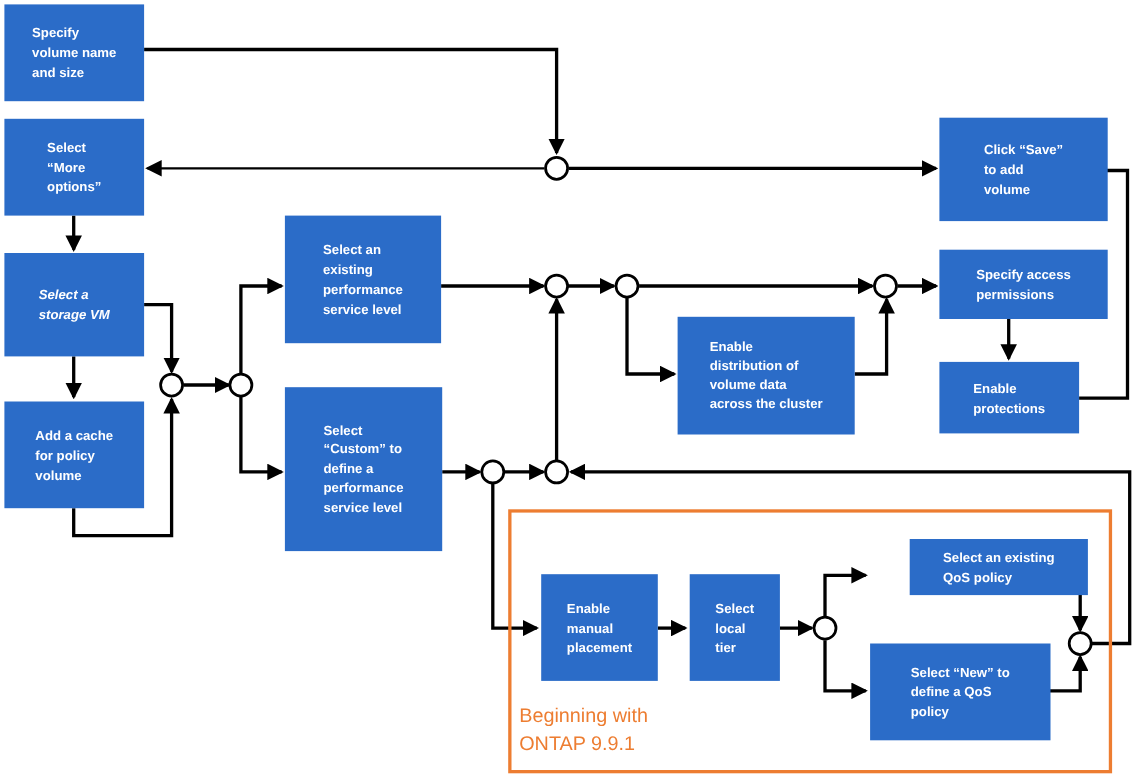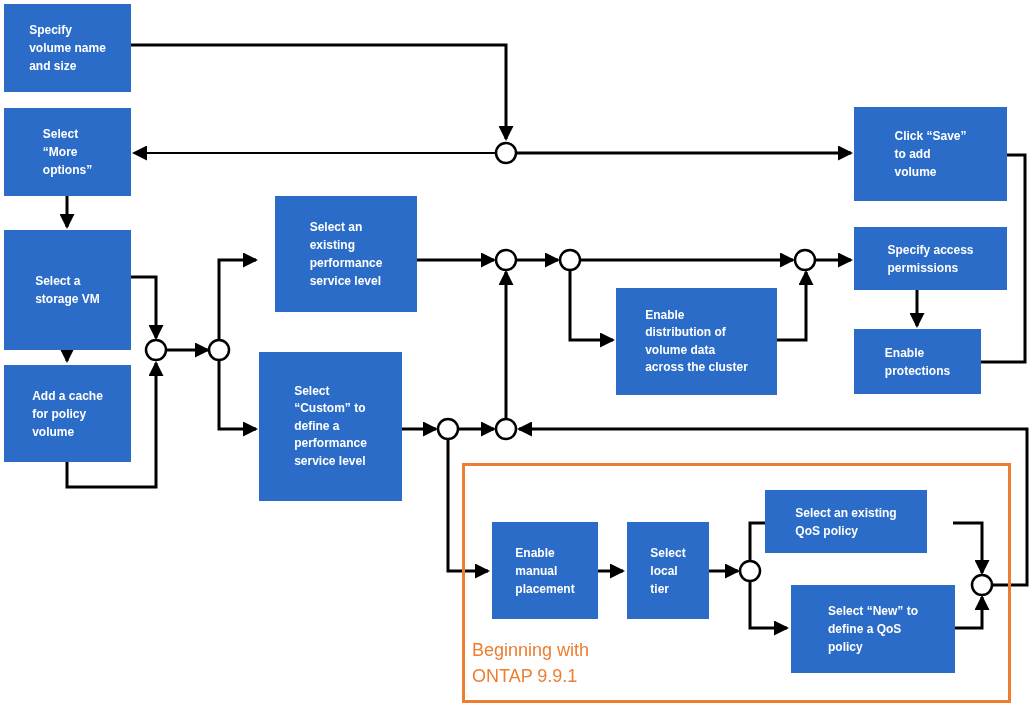--- a/index.html
+++ b/index.html
@@ -142,28 +142,28 @@
 ONTAP 9.9.1</div>
 
   <div class="node" style="left:4px;top:4px;width:127px;height:88px;">Specify
 volume name
 and size</div>
 
   <div class="node" style="left:4px;top:108px;width:127px;height:88px;">Select
 “More
 options”</div>
 
-  <div class="node" style="left:4px;top:230px;width:127px;height:120px;">Select a
+  <div class="node" style="left:4px;top:230px;width:127px;height:94px;font-style:italic;">Select a
 storage VM</div>
 
   <div class="node" style="left:4px;top:365px;width:127px;height:97px;">Add a cache
 for policy
 volume</div>
 
-  <div class="node" style="left:259px;top:196px;width:142px;height:116px;margin-left:16px;">Select an
+  <div class="node" style="left:259px;top:196px;width:142px;height:116px;">Select an
 existing
 performance
 service level</div>
 
   <div class="node small" style="left:259px;top:352px;width:143px;height:149px;">Select
 “Custom” to
 define a
 performance
 service level</div>
 
@@ -183,20 +183,20 @@
 protections</div>
 
   <div class="node" style="left:492px;top:522px;width:106px;height:97px;">Enable
 manual
 placement</div>
 
   <div class="node" style="left:627px;top:522px;width:82px;height:97px;">Select
 local
 tier</div>
 
-  <div class="node" style="left:765px;top:490px;width:162px;height:63px;">Select an existing
+  <div class="node" style="left:827px;top:490px;width:162px;height:51px;">Select an existing
 QoS policy</div>
 
   <div class="node" style="left:791px;top:585px;width:164px;height:88px;">Select “New” to
 define a QoS
 policy</div>
 
 </div>
 
 </body></html>

